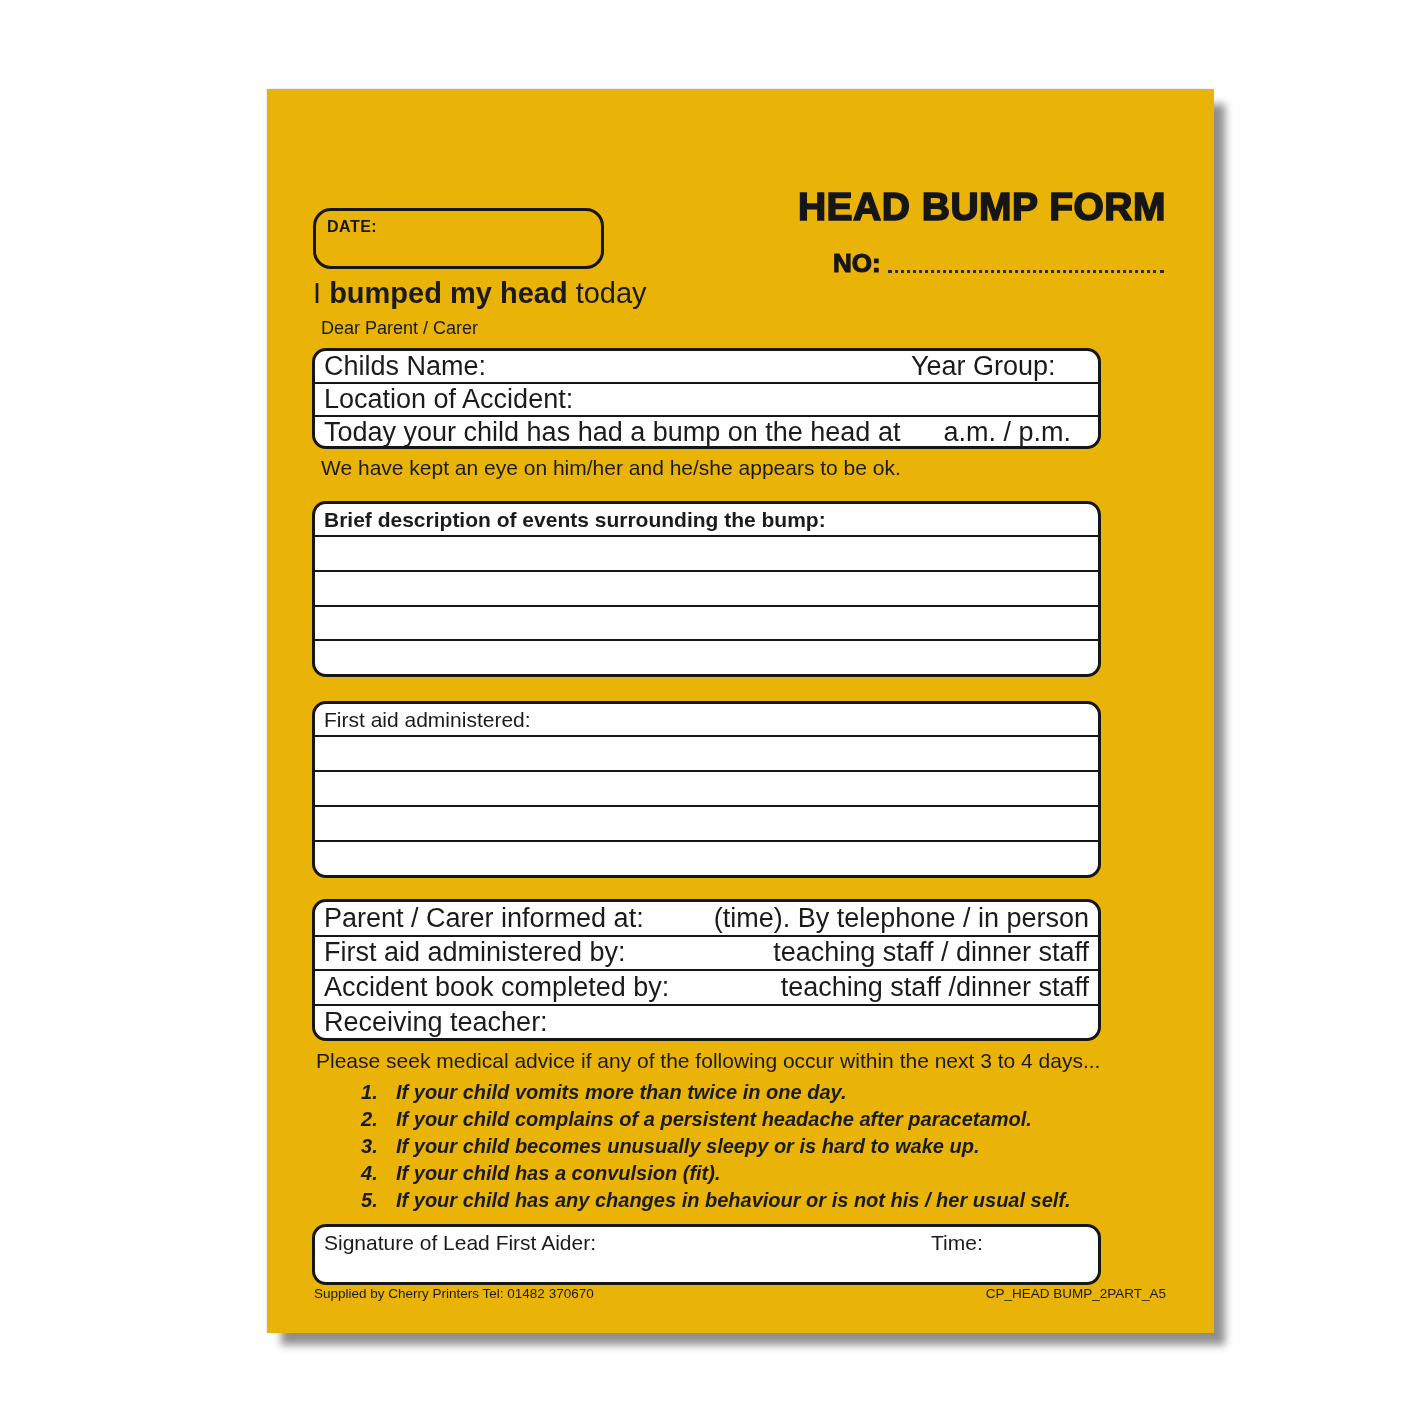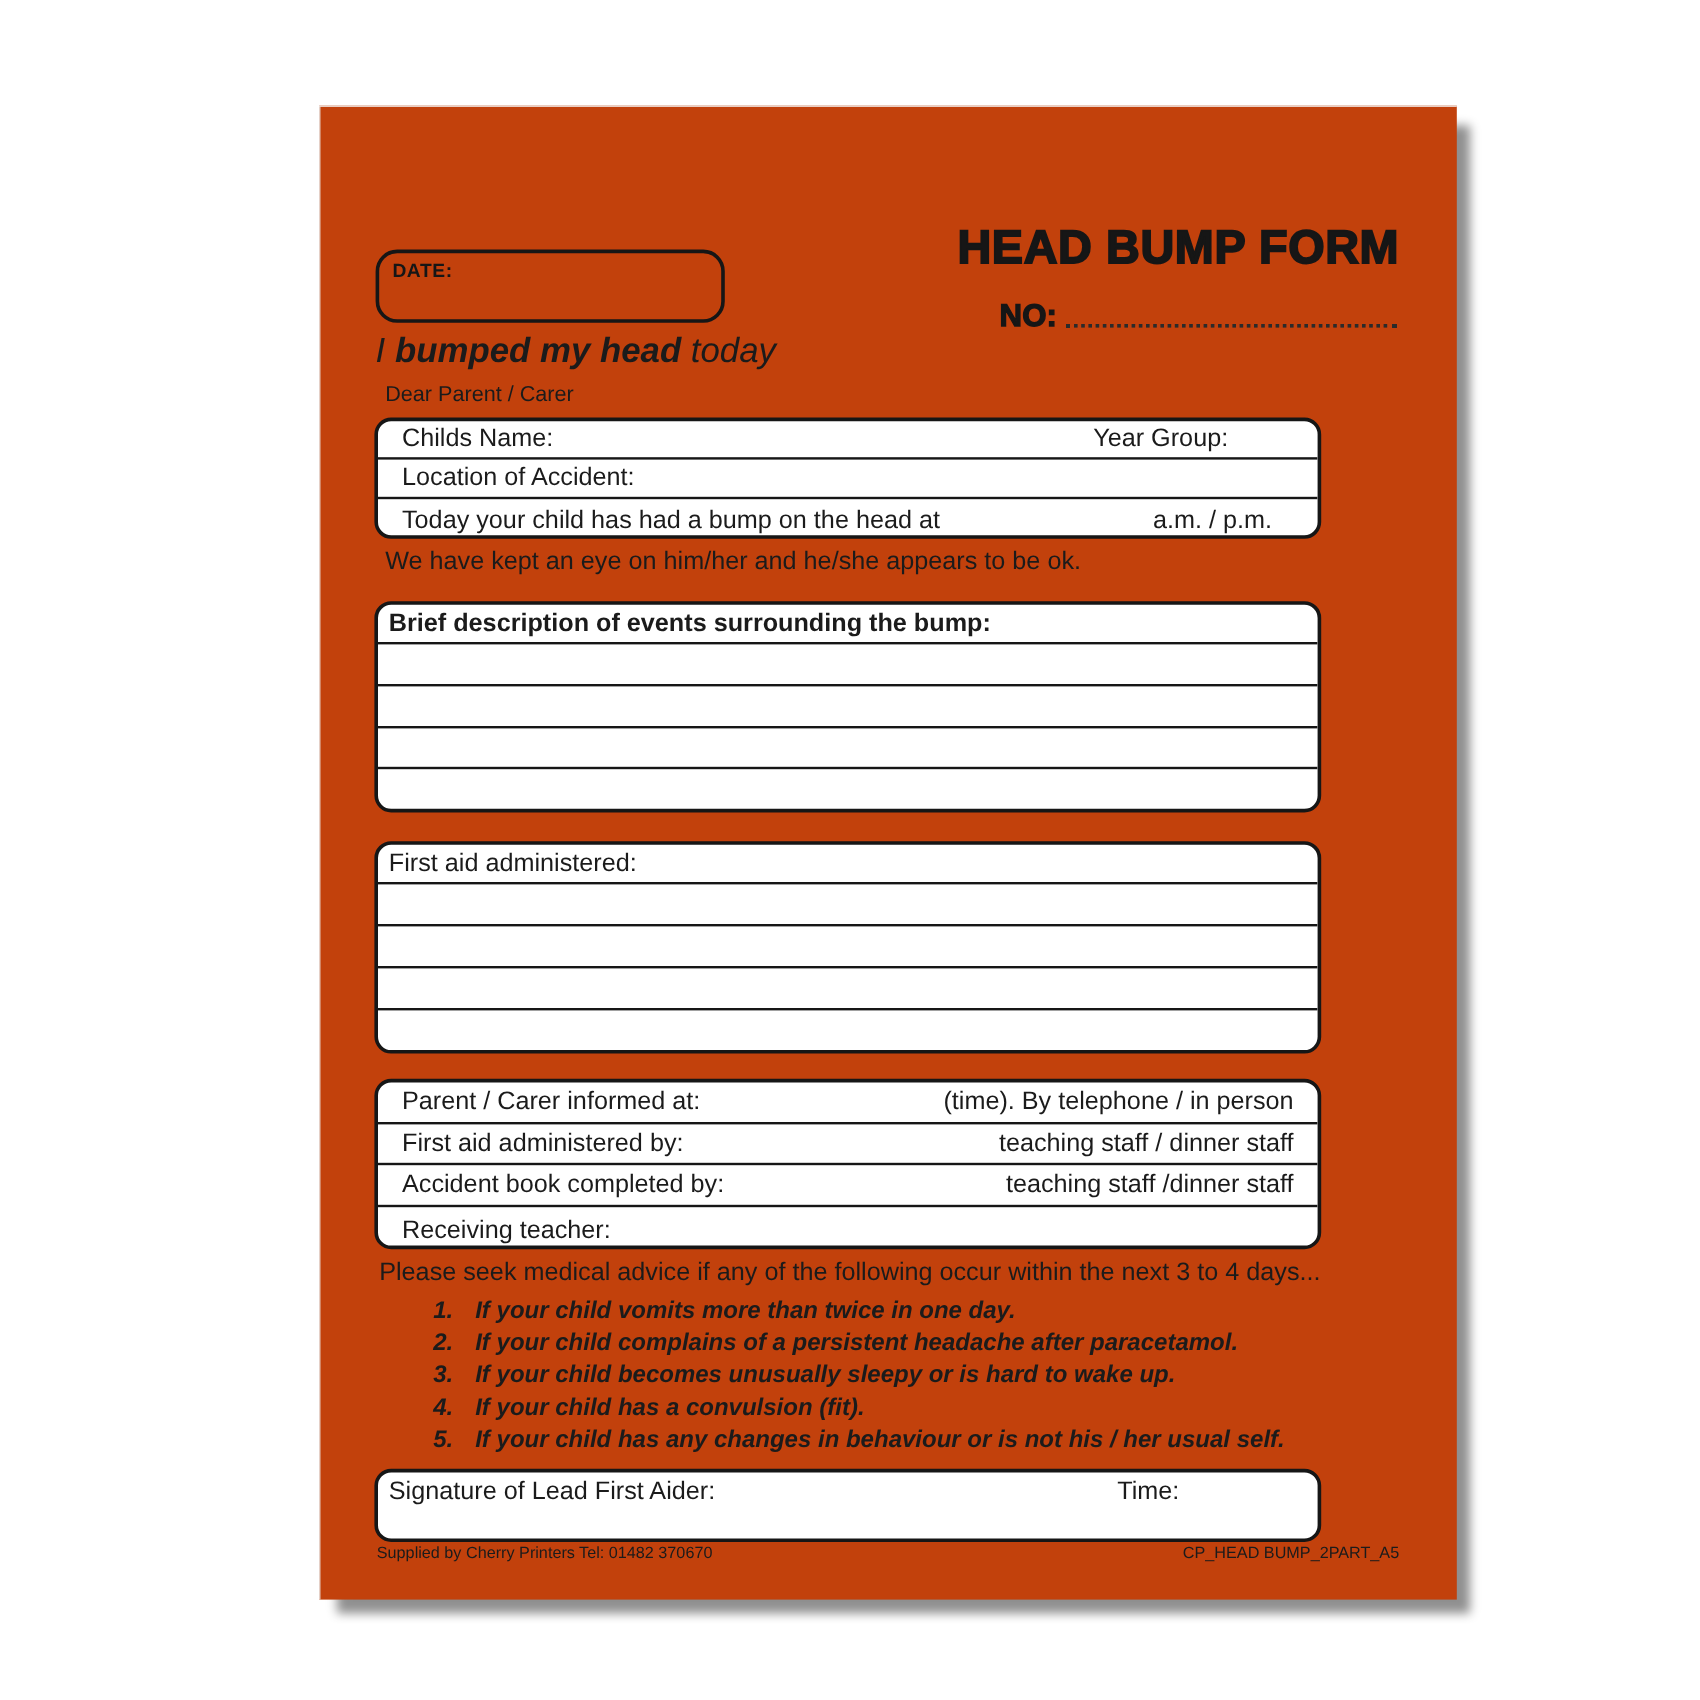--- a/index.html
+++ b/index.html
@@ -10,21 +10,21 @@
     color: #1b1b1b;
     overflow: hidden;
   }
   .canvas { position: relative; width: 1417px; height: 1417px; }
 
   
   .sheet {
     position: absolute;
     left: 266px; top: 88px;
     width: 948px; height: 1245px;
-    background: #c2410c;
+    background: #eab308;
     border-left: 1px solid #ececec;
     border-top: 1px solid #f2f2f2;
     box-shadow: 13px 14px 8px -2px rgba(0,0,0,0.44);
   }
 
   .abs { position: absolute; }
 
   
   .date-box {
     left: 46px; top: 119px; width: 291px; height: 61px;
@@ -51,39 +51,39 @@
     -webkit-text-stroke: 1.1px #161616;
     line-height: 1;
   }
   .no-dotted {
     flex: 1; margin-left: 7px; margin-bottom: 3px;
     border-bottom: 3px dotted #2a2a2a;
   }
 
   .tagline {
     left: 46px; top: 188px;
-    font-size: 29px; font-style: italic; white-space: nowrap;
+    font-size: 29px; white-space: nowrap;
   }
   .tagline .bold { font-weight: 700; }
 
   .salutation { left: 54px; top: 229px; font-size: 18px; }
 
   
   .rbox {
     left: 45px; width: 789px;
     border: 3px solid #161616; border-radius: 14px;
     background: #fff; overflow: hidden;
     display: flex; flex-direction: column;
   }
   .rrow {
     position: relative; flex: 1;
     display: flex; align-items: center;
     border-bottom: 2px solid #161616;
-    font-size: 21px;
-    padding: 0 20px;
+    font-size: 27px;
+    padding: 0 9px;
   }
   .rrow:last-child { border-bottom: none; align-items: flex-end; }
   .rrow .right { margin-left: auto; white-space: nowrap; }
 
   .info-table { top: 259px; height: 101px; }
   .info-table .yeargroup { position: absolute; left: 596px; }
 
   .reassurance { left: 54px; top: 367px; font-size: 21px; }
 
   .desc-box   { top: 412px; height: 176px; font-weight: bold; }

